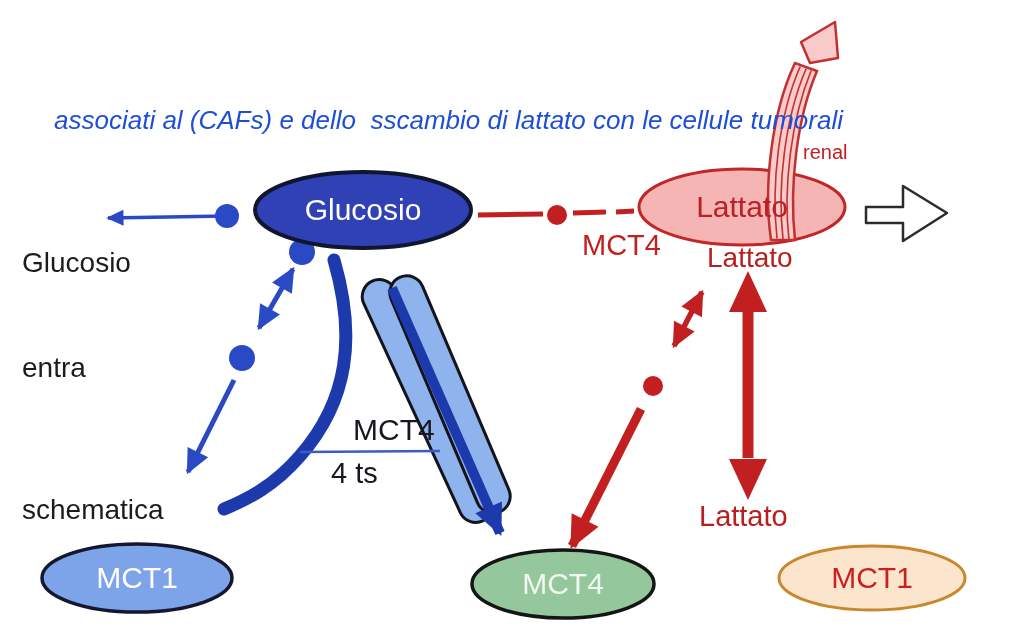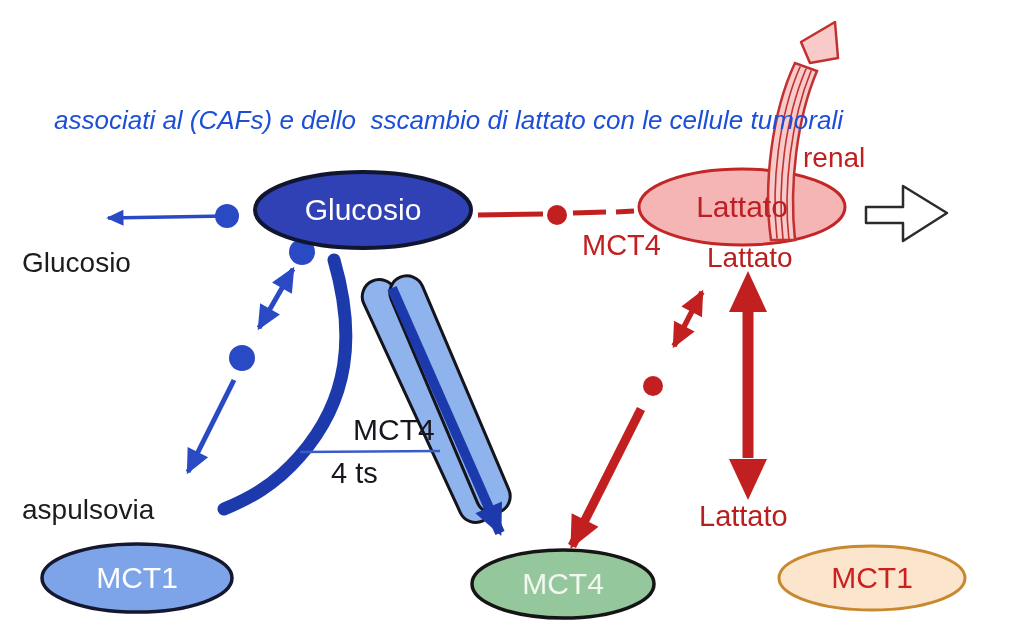--- a/index.html
+++ b/index.html
@@ -5,21 +5,21 @@
   html,body{margin:0;padding:0;background:#ffffff;}
   .stage{
     position:relative;width:1024px;height:642px;background:#ffffff;overflow:hidden;
     font-family:"Liberation Sans","DejaVu Sans",sans-serif;color:#1b1b1b;
   }
   .stage svg{position:absolute;left:0;top:0;}
   .lbl{position:absolute;white-space:pre-wrap;line-height:1.18;}
   .title1{left:22px;top:62px;font-size:29px;font-weight:700;color:#161616;}
   .title1 .it{font-weight:500;font-style:italic;}
   .title2{left:22px;top:105px;font-size:26px;font-style:italic;font-weight:400;color:#1d4ed8;margin-left:32px;}
-  .renal{left:803px;top:141px;font-size:28px;color:#c22020;font-weight:500;}
+  .renal{left:803px;top:141px;font-size:20px;color:#c22020;font-weight:500;}
   .glucose-entra{left:22px;top:177px;font-size:28px;color:#1c1c1c;line-height:1.24;}
   .mct4-red{left:582px;top:228px;font-size:29px;color:#c22020;font-weight:500;}
   .lattato-mid{left:707px;top:241px;font-size:28px;color:#b82020;font-weight:500;}
   .lattato-bottom{left:699px;top:499px;font-size:29px;color:#b82020;font-weight:500;}
   .mct4-channel{left:353px;top:412px;font-size:30px;color:#17171f;}
   .channel-sub{left:331px;top:456px;font-size:29px;color:#17171f;text-align:center;}
   .export-block{left:22px;top:418px;font-size:28px;color:#1c1c1c;line-height:1.32;}
   .node-label{position:absolute;display:flex;align-items:center;justify-content:center;font-size:30px;}
   .nl-glucose{left:255px;top:189px;width:216px;height:42px;color:#ffffff;}
   .nl-lactate{left:639px;top:187px;width:206px;height:40px;color:#bb2025;}
@@ -97,31 +97,32 @@
 
     <line x1="300" y1="452" x2="440" y2="451" stroke="#3b5bc7" stroke-width="2.5"></line>
   </svg>
 
   <div class="lbl title2">associati al (CAFs) e dello  sscambio di lattato con le cellule tumorali</div>
 
   <div class="lbl renal">renal</div>
 
   <div class="lbl glucose-entra">
     <div>Glucosio</div>
+    <div>entra</div>
   </div>
 
   <div class="lbl mct4-red">MCT4</div>
   <div class="lbl lattato-mid">Lattato</div>
   <div class="lbl lattato-bottom">Lattato</div>
 
   <div class="lbl mct4-channel">MCT4</div>
   <div class="lbl channel-sub">4 ts</div>
 
   <div class="lbl export-block">
-    <div>aspulsovia</div>
+    <div>schematica</div>
     
   </div>
 
   <div class="node-label nl-glucose">Glucosio</div>
   <div class="node-label nl-lactate">Lattato</div>
   <div class="node-label nl-mct1-left">MCT1</div>
   <div class="node-label nl-mct4-bottom">MCT4</div>
   <div class="node-label nl-mct1-right">MCT1</div>
 
 </div>

